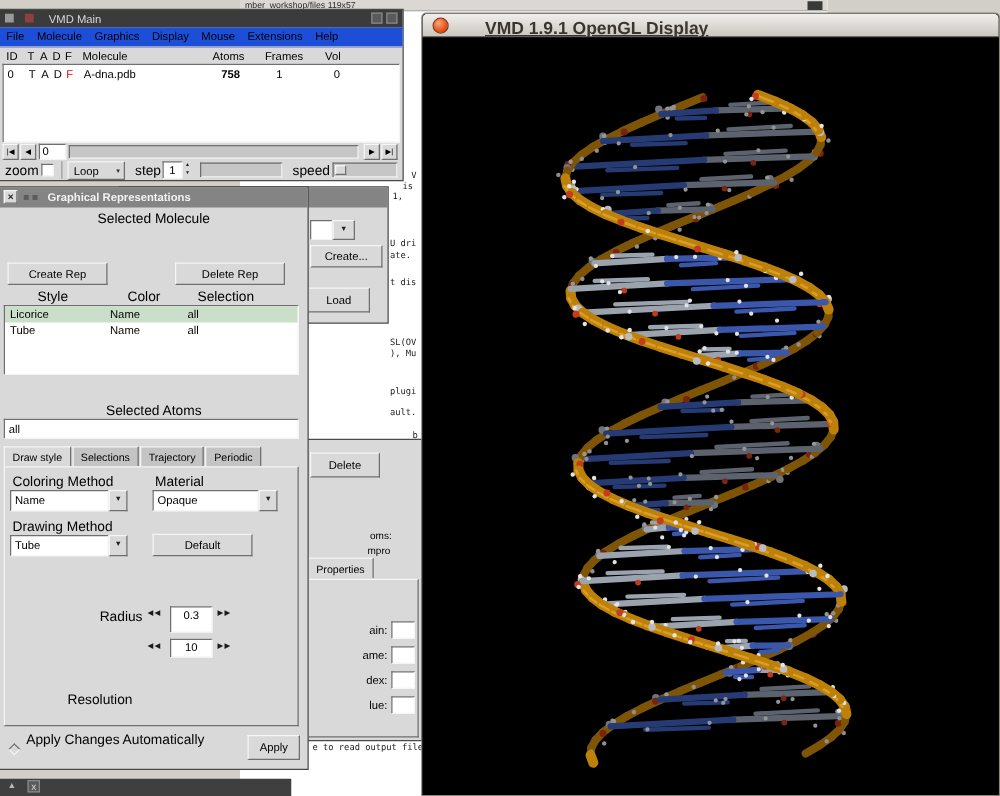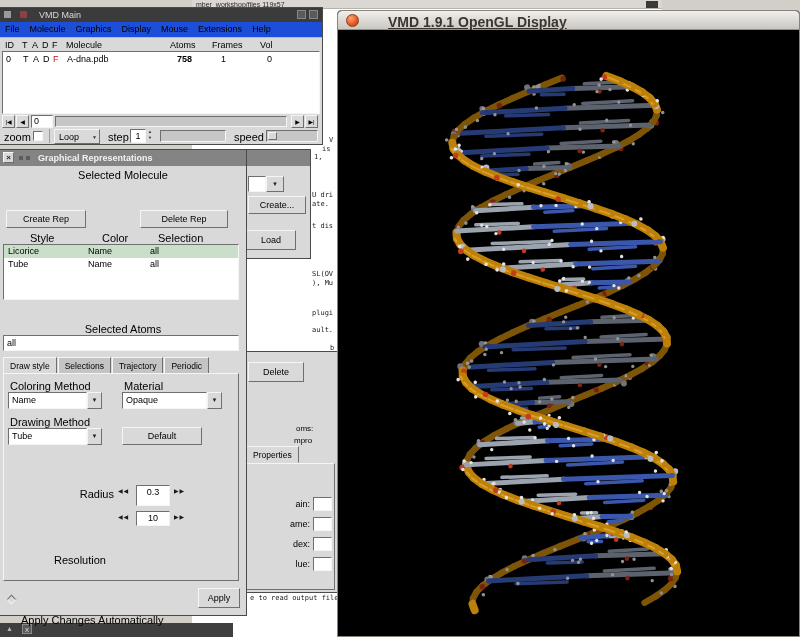--- a/index.html
+++ b/index.html
@@ -216,21 +216,21 @@
       <span class="arr" style="left:114px;top:110px;">◀◀</span>
       <div class="sunken" style="position:absolute;left:132px;top:111px;width:34px;height:21px;text-align:center;line-height:13px;">0.3</div>
       <span class="arr" style="left:170px;top:110px;">▶▶</span>
 
       <span class="lbl" style="left:42px;top:140px;width:68px;text-align:center;margin-top:40px;">Resolution</span>
       <span class="arr" style="left:114px;top:136px;">◀◀</span>
       <div class="sunken" style="position:absolute;left:132px;top:137px;width:34px;height:15px;text-align:center;line-height:13px;">10</div>
       <span class="arr" style="left:170px;top:136px;">▶▶</span>
     </div>
     <span class="diamond" style="left:8px;top:446px;"></span>
-    <span class="lbl" style="left:21px;top:464px;text-align:center;">Apply Changes Automatically</span>
+    <span class="lbl" style="left:21px;top:436px;text-align:center;">Apply Changes Automatically</span>
     <div class="btn" style="left:198px;top:438px;width:42px;height:20px;line-height:18px;">Apply</div>
   </div>
 
   <div class="ogl">
     <div class="ogl-tbar">
       <span class="closeball"></span>
       <span class="ogl-title">VMD 1.9.1 OpenGL Display</span>
     </div>
     <div class="ogl-canvas">
       <svg width="461" height="606" viewBox="0 0 461 606" style="position:absolute;left:0;top:0;">

